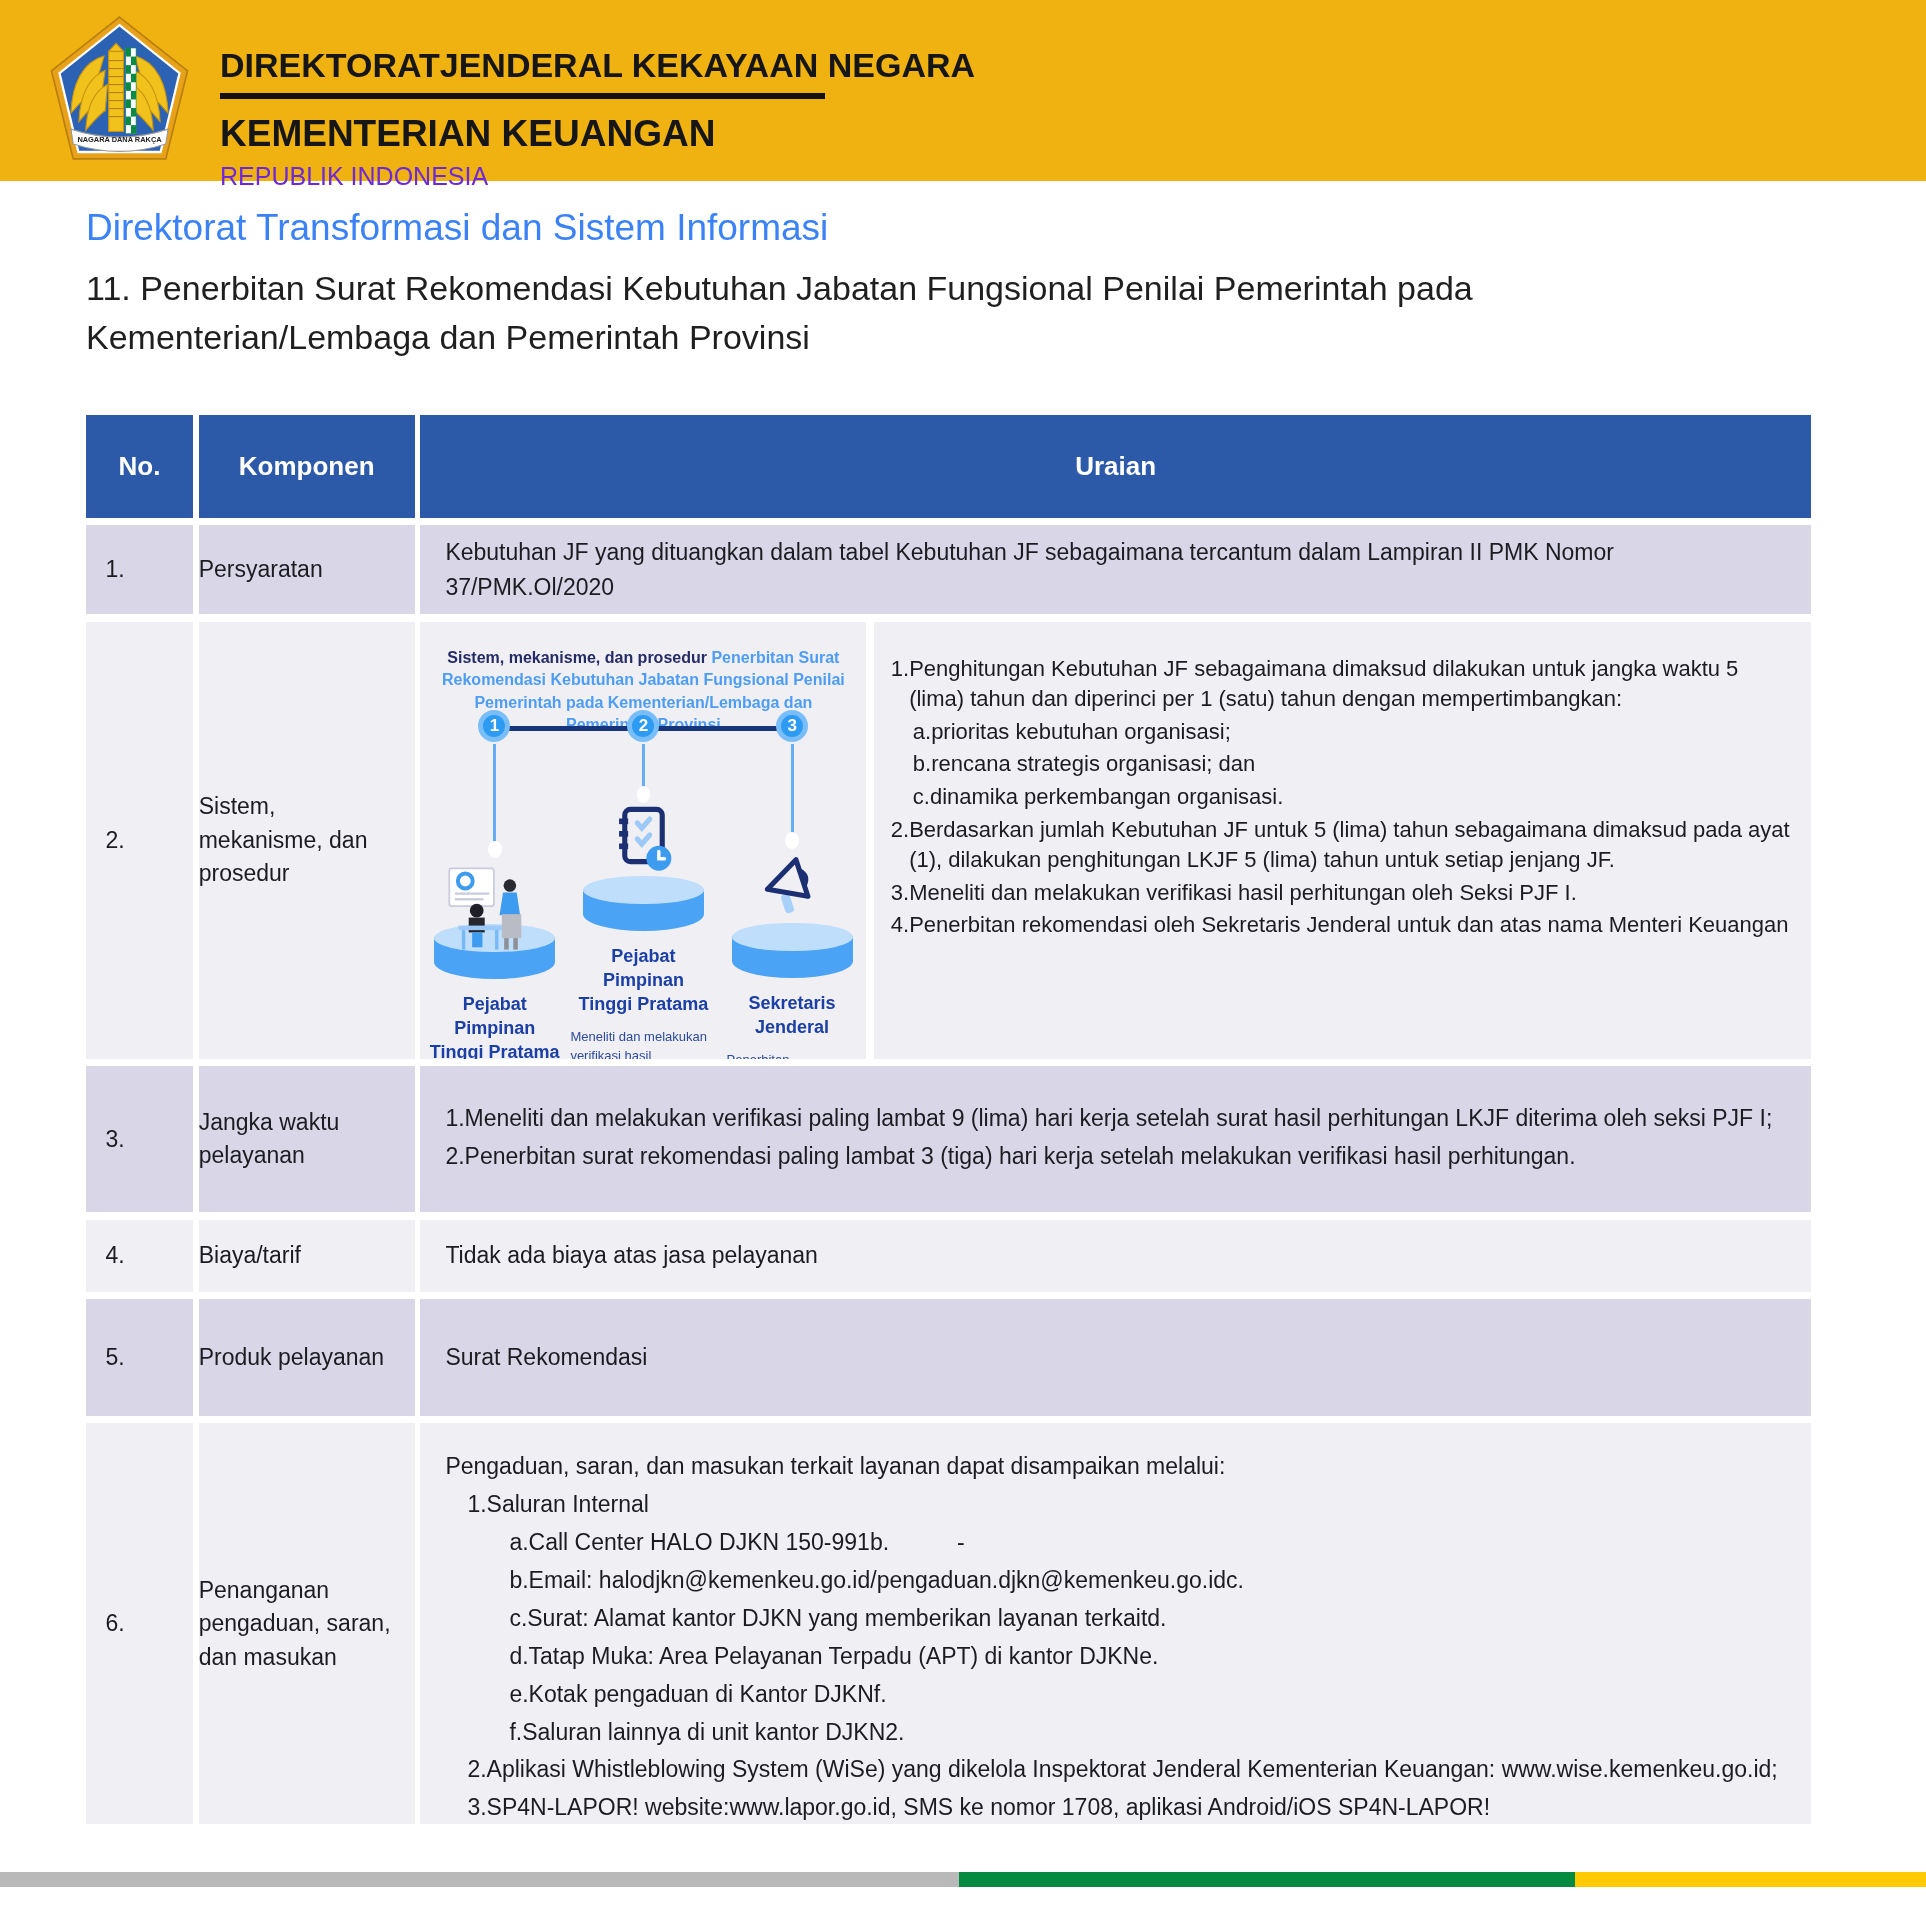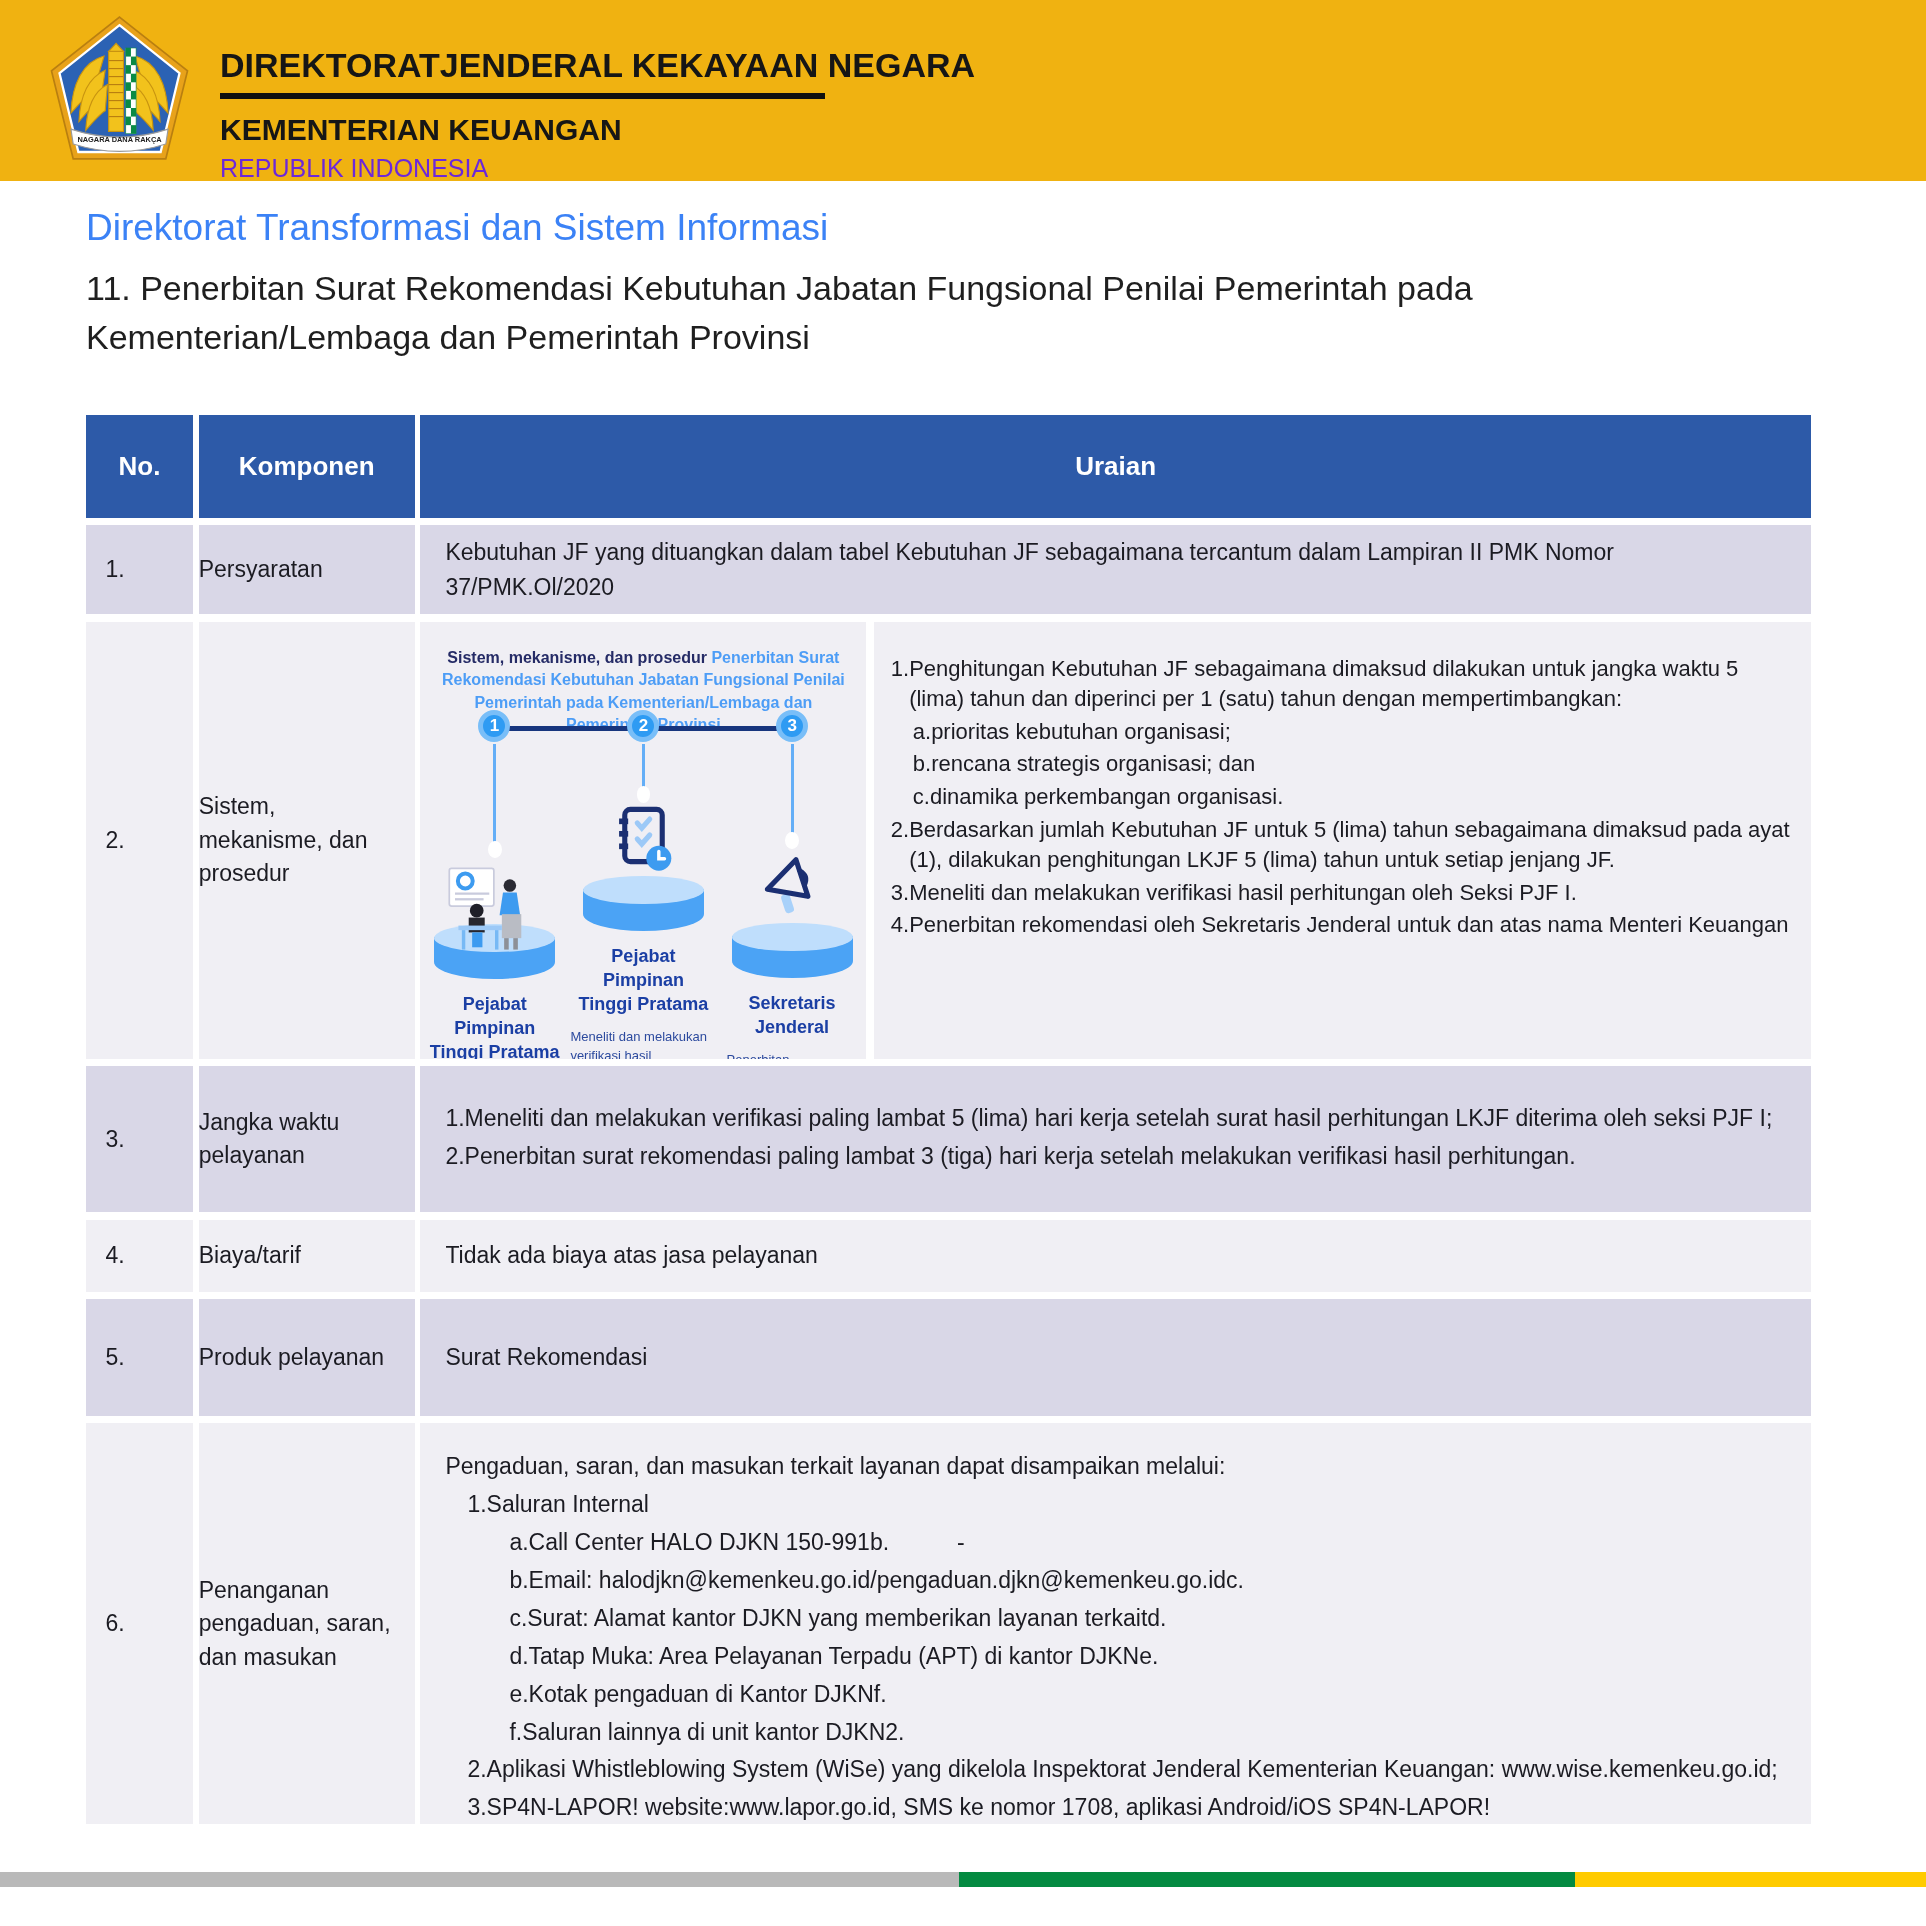--- a/index.html
+++ b/index.html
@@ -7,21 +7,21 @@
     width:1926px;height:1926px;background:#ffffff;position:relative;
     font-family:"Liberation Sans","DejaVu Sans",sans-serif;color:#1b1b22;
     -webkit-font-smoothing:antialiased;
   }
   
   .topbar{position:absolute;left:0;top:0;width:1926px;height:181px;background:#F0B211;}
   .logo{position:absolute;left:48px;top:16px;width:143px;height:144px;}
   .head-text{position:absolute;left:220px;top:46px;}
   .head-line1{font-size:34px;font-weight:bold;color:#161616;letter-spacing:0px;}
   .head-rule{height:6.3px;background:#101010;width:605px;margin-top:8px;}
-  .head-line2{font-size:30px;font-weight:bold;color:#161616;margin-top:13.7px;}
+  .head-line2{font-size:37px;font-weight:bold;color:#161616;margin-top:13.7px;}
   .head-line3{font-size:25px;color:#6d28d9;margin-top:6.8px;}
   
   .titleblock{position:absolute;left:86px;top:207px;width:1758px;}
   .doc-title{font-size:37px;font-weight:normal;color:#3b82f6;}
   .doc-subtitle{font-size:34px;color:#1f1f1f;margin-top:15px;line-height:1.45;}
   
   .stdtable{
     position:absolute;left:86px;top:415px;width:1725px;
     display:grid;grid-template-columns:107px 216px 1fr;
     grid-template-rows:103px 89px 437px 146px 72px 117px 401px;
@@ -287,21 +287,21 @@
         </div>
     </div>
   </div>
 
   <div class="cell bg-a no-cell">3.</div>
   <div class="cell bg-a komp-cell">Jangka waktu pelayanan</div>
   <div class="cell bg-a ur-cell">
     <div class="list-block">
       <div class="li">
           <span class="mk">1.</span>
-          <span class="tx">Meneliti dan melakukan verifikasi paling lambat 5 (lima) hari kerja setelah surat hasil perhitungan LKJF diterima oleh seksi PJF I;</span>
+          <span class="tx">Meneliti dan melakukan verifikasi paling lambat 9 (lima) hari kerja setelah surat hasil perhitungan LKJF diterima oleh seksi PJF I;</span>
         </div>
       <div class="li">
           <span class="mk">2.</span>
           <span class="tx">Penerbitan surat rekomendasi paling lambat 3 (tiga) hari kerja setelah melakukan verifikasi hasil perhitungan.</span>
         </div>
     </div>
   </div>
 
   <div class="cell bg-b no-cell">4.</div>
   <div class="cell bg-b komp-cell">Biaya/tarif</div>

